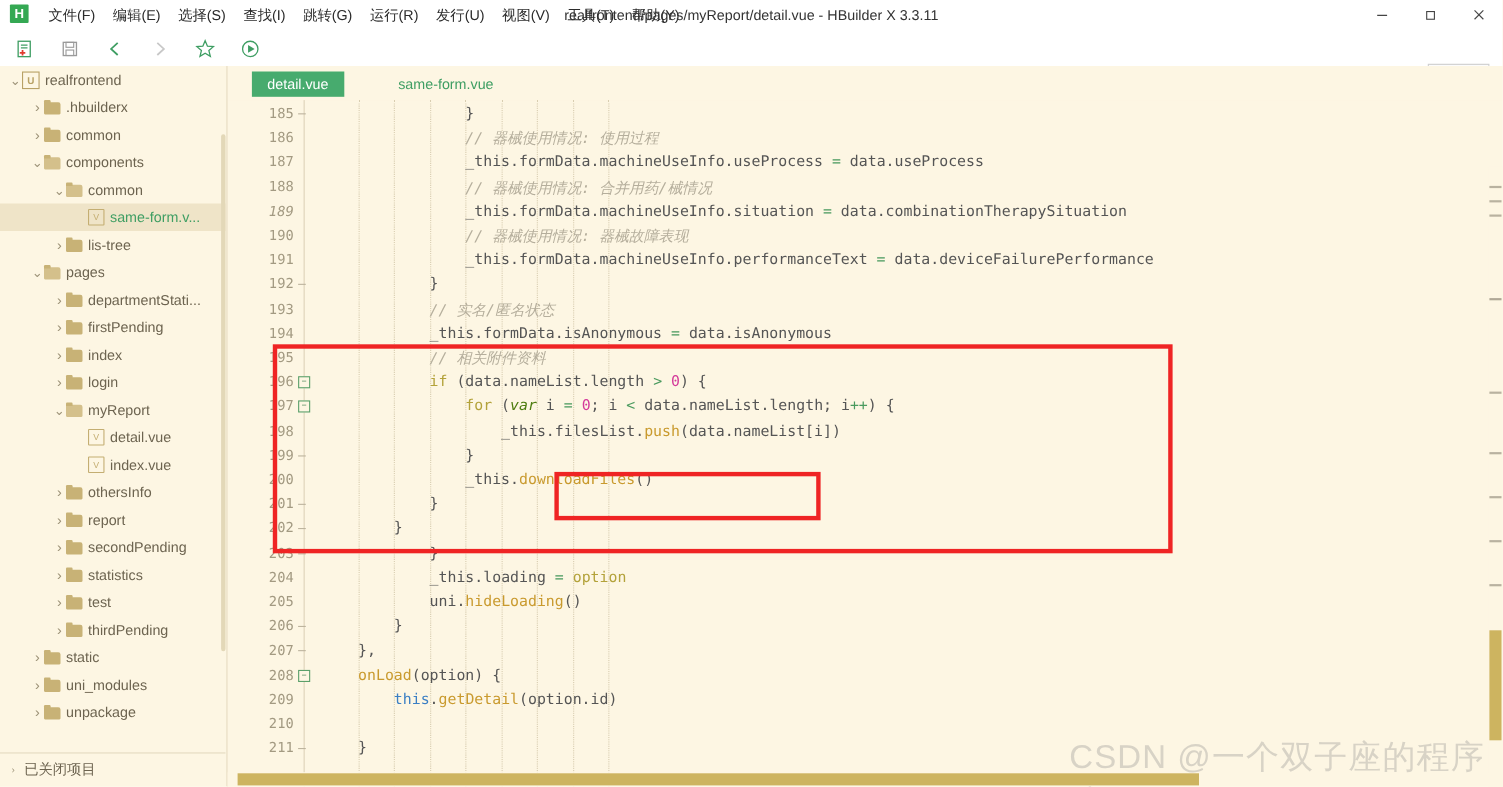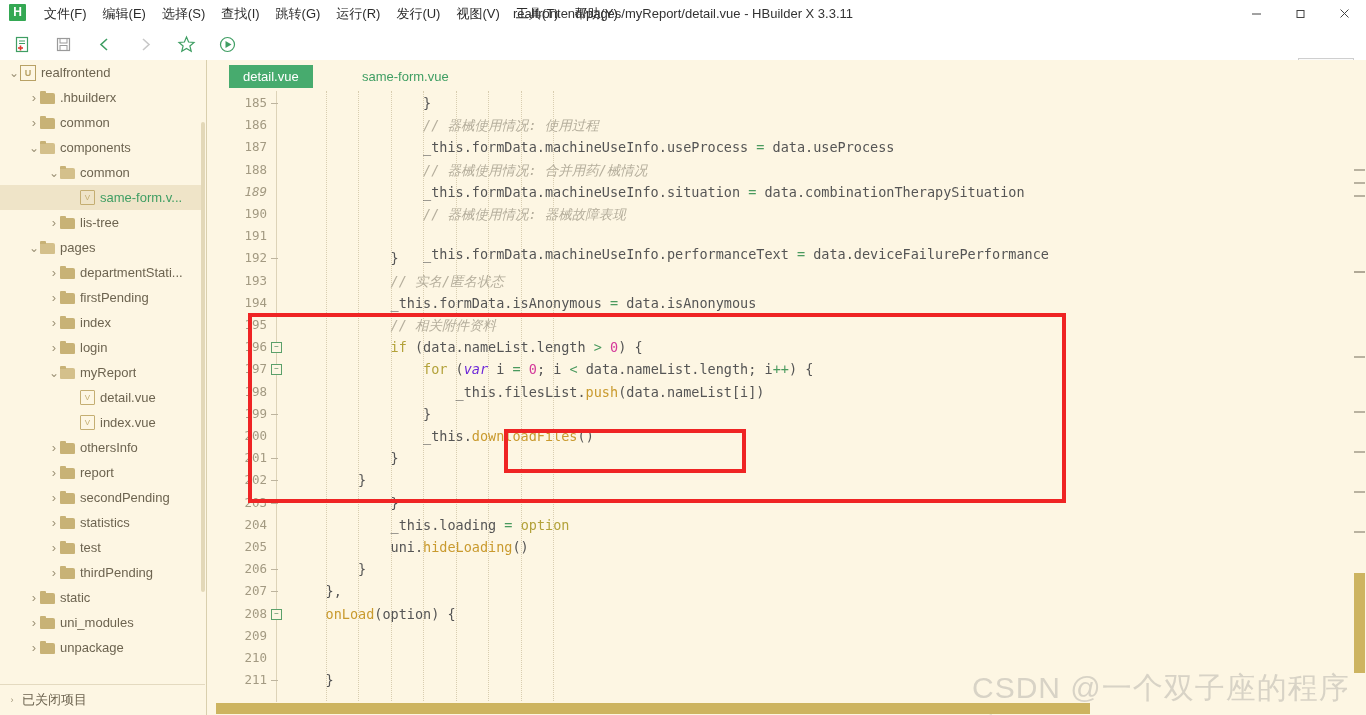--- a/index.html
+++ b/index.html
@@ -77,21 +77,21 @@
            text-align:center;background:#fdf6e3;}
   .vline{position:absolute;left:69px;top:0;width:1px;height:624px;background:#ddd3b8;}
   .code-line{position:absolute;left:0;white-space:pre;font-family:"DejaVu Sans Mono","Liberation Mono",monospace;
              font-size:13.5px;color:#555;}
   .indent-guide{position:absolute;top:0;width:0;height:624px;border-left:1px dotted #d8cdb0;}
 
   
   .t-cmt{color:#b5ae9c;font-style:italic;}
   .t-kw{color:#b3a23a;}
   .t-this{color:#3b7fc4;}
-  .t-var{color:#6d28d9;font-style:italic;text-align:center;}
+  .t-var{color:#4d7c0f;font-style:italic;text-align:center;}
   .t-num{color:#d4399a;}
   .t-fn{color:#c99a2e;}
   .t-op{color:#4a9a5e;}
   .t-plain{color:#555;}
 
   
   .redbox{position:absolute;border:4px solid #ef2424;pointer-events:none;}
 
   
   .vscroll-track{position:absolute;right:0;top:91px;width:13px;height:609px;background:#fdf6e3;}
@@ -411,21 +411,21 @@
         <div class="code-line" style="top: 26.2px; left: 86px;"><span class="t-plain">                </span><span class="t-cmt">// 器械使用情况: 使用过程</span></div>
         <div class="gutter-line" style="top: 48.4px;">187</div>
         <div class="code-line" style="top: 48.4px; left: 86px;"><span class="t-plain">                </span><span class="t-plain">_this.formData.machineUseInfo.useProcess </span><span class="t-op">=</span><span class="t-plain"> data.useProcess</span></div>
         <div class="gutter-line" style="top: 70.6px;">188</div>
         <div class="code-line" style="top: 70.6px; left: 86px;"><span class="t-plain">                </span><span class="t-cmt">// 器械使用情况: 合并用药/械情况</span></div>
         <div class="gutter-line" style="top: 92.8px; font-style: italic;">189</div>
         <div class="code-line" style="top: 92.8px; left: 86px;"><span class="t-plain">                </span><span class="t-plain">_this.formData.machineUseInfo.situation </span><span class="t-op">=</span><span class="t-plain"> data.combinationTherapySituation</span></div>
         <div class="gutter-line" style="top: 115px;">190</div>
         <div class="code-line" style="top: 115px; left: 86px;"><span class="t-plain">                </span><span class="t-cmt">// 器械使用情况: 器械故障表现</span></div>
         <div class="gutter-line" style="top: 137.2px;">191</div>
-        <div class="code-line" style="top: 137.2px; left: 86px; margin-top: 18px;"><span class="t-plain">                </span><span class="t-plain">_this.formData.machineUseInfo.performanceText </span><span class="t-op">=</span><span class="t-plain"> data.deviceFailurePerformance</span></div>
+        <div class="code-line" style="top: 137.2px; left: 86px;"><span class="t-plain">                </span><span class="t-plain">_this.formData.machineUseInfo.performanceText </span><span class="t-op">=</span><span class="t-plain"> data.deviceFailurePerformance</span></div>
         <div class="gutter-line" style="top: 159.4px;">192</div>
         <div class="fold-col" style="top: 162.4px;">
           <div style="width:7px;height:1px;background:#bdb49e;margin-top:5px;"></div>
         </div>
         <div class="code-line" style="top: 159.4px; left: 86px;"><span class="t-plain">            </span><span class="t-plain">}</span></div>
         <div class="gutter-line" style="top: 181.6px;">193</div>
         <div class="code-line" style="top: 181.6px; left: 86px;"><span class="t-plain">            </span><span class="t-cmt">// 实名/匿名状态</span></div>
         <div class="gutter-line" style="top: 203.8px;">194</div>
         <div class="code-line" style="top: 203.8px; left: 86px;"><span class="t-plain">            </span><span class="t-plain">_this.formData.isAnonymous </span><span class="t-op">=</span><span class="t-plain"> data.isAnonymous</span></div>
         <div class="gutter-line" style="top: 226px;">195</div>
@@ -477,20 +477,21 @@
         <div class="fold-col" style="top: 495.4px;">
           <div style="width:7px;height:1px;background:#bdb49e;margin-top:5px;"></div>
         </div>
         <div class="code-line" style="top: 492.4px; left: 86px;"><span class="t-plain">    </span><span class="t-plain">},</span></div>
         <div class="gutter-line" style="top: 514.6px;">208</div>
         <div class="fold-col" style="top: 517.6px;">
           <div class="foldbox">−</div>
         </div>
         <div class="code-line" style="top: 514.6px; left: 86px;"><span class="t-plain">    </span><span class="t-fn">onLoad</span><span class="t-plain">(option) {</span></div>
         <div class="gutter-line" style="top: 536.8px;">209</div>
+        <div class="code-line" style="top: 536.8px; left: 86px;"><span class="t-plain">        </span><span class="t-this">this</span><span class="t-plain">.</span><span class="t-fn">getDetail</span><span class="t-plain">(option.id)</span></div>
         <div class="gutter-line" style="top: 559px;">210</div>
         <div class="gutter-line" style="top: 581.2px;">211</div>
         <div class="fold-col" style="top: 584.2px;">
           <div style="width:7px;height:1px;background:#bdb49e;margin-top:5px;"></div>
         </div>
         <div class="code-line" style="top: 581.2px; left: 86px;"><span class="t-plain">    </span><span class="t-plain">}</span></div>
       </div>
 
     <div class="vscroll-track">
       <div class="mark" style="top:18px;background:#b9b2a0"></div>

